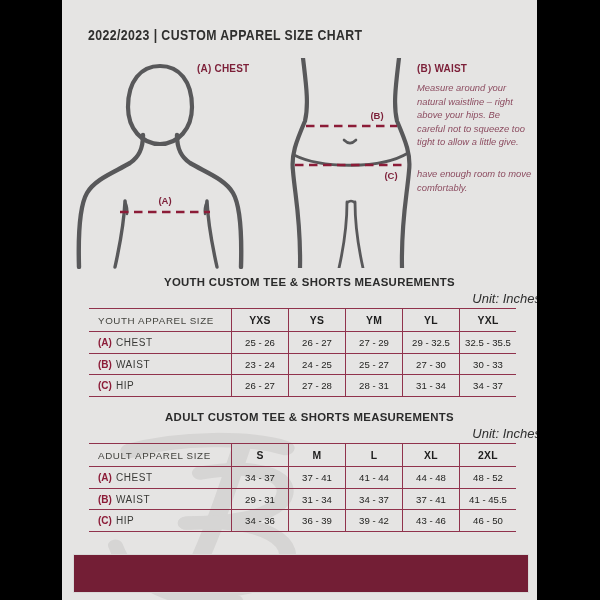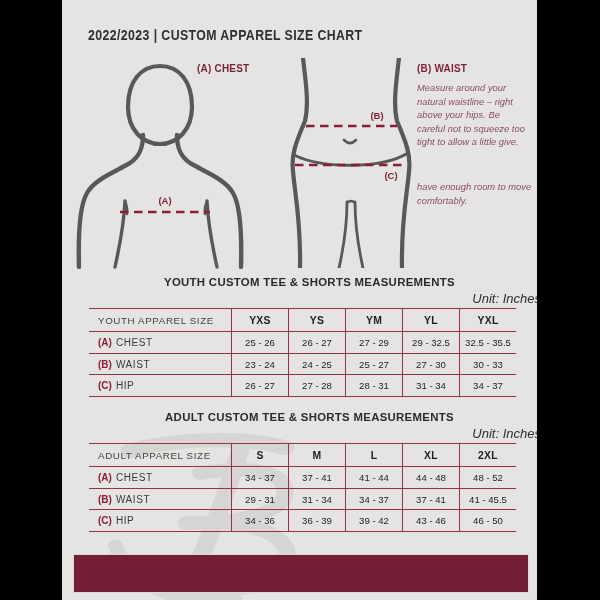--- a/index.html
+++ b/index.html
@@ -111,21 +111,21 @@
   <div class="guide-block" style="left:135px;top:63px;width:116px;">
     <div class="guide-h">(A) CHEST</div>
   </div>
 
   <div class="guide-block" style="left:355px;top:63px;width:110px;">
     <div class="guide-h">(B) WAIST</div>
     <div class="guide-p">Measure around your natural waistline – right above your hips. Be careful not to squeeze too tight to allow a little give.</div>
   </div>
 
   <div class="guide-block" style="left:355px;top:167px;width:120px;">
-    <div class="guide-p" style="margin-top:13px;">have enough room to move comfortably.</div>
+    <div class="guide-p" style="margin-top:0;">have enough room to move comfortably.</div>
   </div>
 
   <div class="sec-title" style="top:276px;">YOUTH CUSTOM TEE &amp; SHORTS MEASUREMENTS</div>
   <div class="sec-unit" style="top:291px;">Unit: Inches</div>
 
   <div class="size-table" style="top:308px;">
     <div class="trow thead">
       <div class="cell lbl col-head-label">YOUTH APPAREL SIZE</div>
       <div class="cell vline col-head-size">YXS</div>
       <div class="cell vline col-head-size">YS</div>

